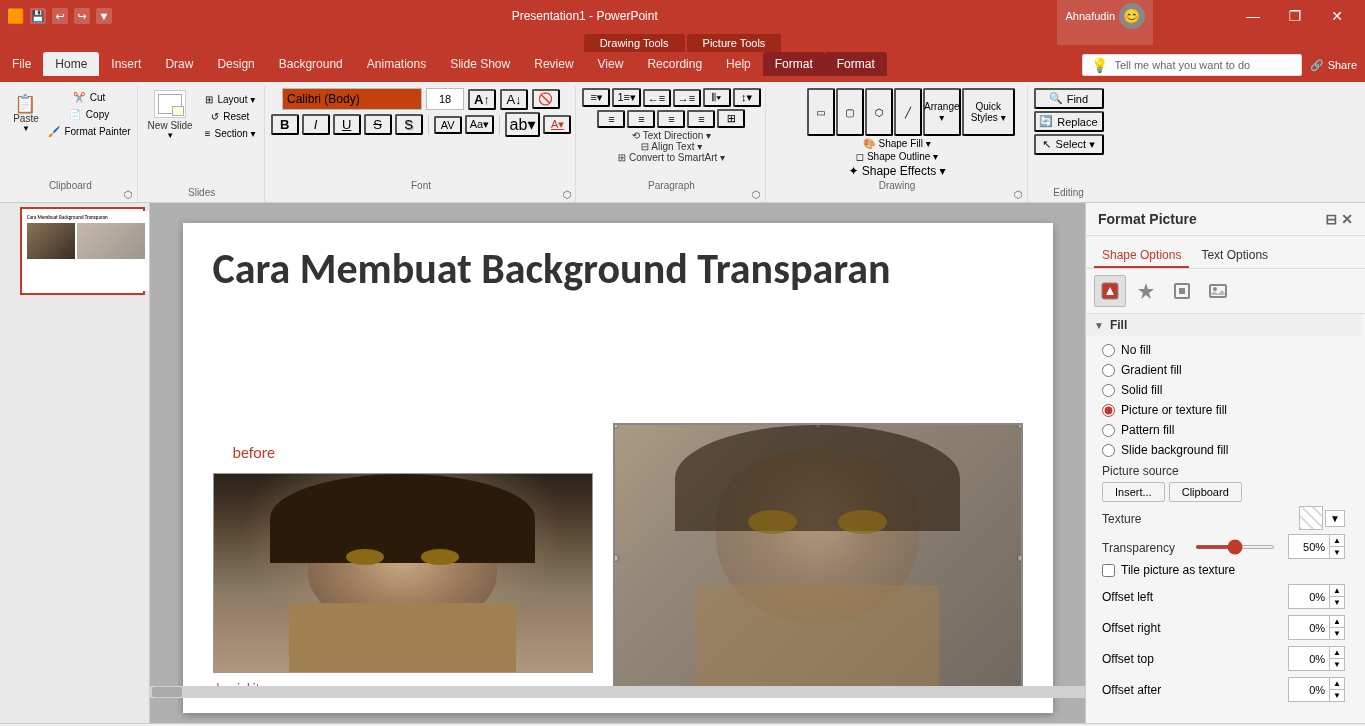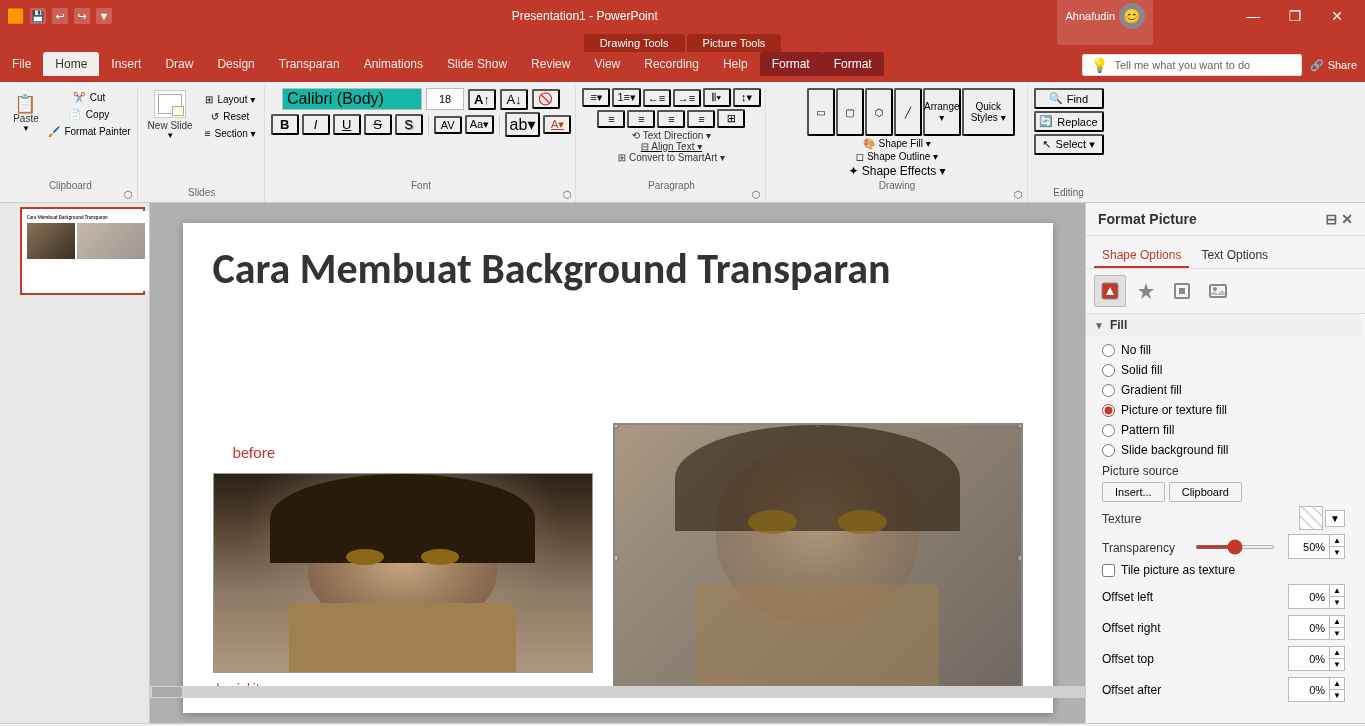--- a/index.html
+++ b/index.html
@@ -76,23 +76,23 @@
       font-size: 10px;
       min-width: 28px;
     }
     .ribbon-btn.large { min-width: 36px; min-height: 56px; }
     .ribbon-icon { font-size: 18px; line-height: 1; }
     .ribbon-label { font-size: 10px; color: #333; }
 
     
     .font-box {
       border: 1px solid #bbb;
-      background: #14b8a6;
+      background: #c2410c;
       padding: 2px 4px;
-      font-size: 16px;
+      font-size: 12px;
       width: 140px;
       height: 22px;
     }
     .size-box {
       border: 1px solid #bbb;
       background: white;
       padding: 2px 4px;
       font-size: 11px;
       width: 38px;
       height: 22px;
@@ -452,21 +452,21 @@
     </div>
     <div style="flex:1;"></div>
   </div>
 
   <div style="display:flex; align-items:flex-end; width:100%;">
     <div class="tab" style="color:rgba(255,255,255,0.9);">File</div>
     <div class="tab active">Home</div>
     <div class="tab" style="color:rgba(255,255,255,0.9);">Insert</div>
     <div class="tab" style="color:rgba(255,255,255,0.9);">Draw</div>
     <div class="tab" style="color:rgba(255,255,255,0.9);">Design</div>
-    <div class="tab" style="color:rgba(255,255,255,0.9);">Transparan</div>
+    <div class="tab" style="color:rgba(255,255,255,0.9);">Background</div>
     <div class="tab" style="color:rgba(255,255,255,0.9);">Animations</div>
     <div class="tab" style="color:rgba(255,255,255,0.9);">Slide Show</div>
     <div class="tab" style="color:rgba(255,255,255,0.9);">Review</div>
     <div class="tab" style="color:rgba(255,255,255,0.9);">View</div>
     <div class="tab" style="color:rgba(255,255,255,0.9);">Recording</div>
     <div class="tab" style="color:rgba(255,255,255,0.9);">Help</div>
     <div class="tab" style="background:#8b2020;color:white;">Format</div>
     <div class="tab" style="background:#8b2020;color:white;">Format</div>
     <div style="flex:1; display:flex; align-items:center; justify-content:flex-end; padding-right:8px;">
       <div class="help-box">
@@ -576,21 +576,21 @@
       <div style="display:flex;gap:2px;margin-bottom:2px;align-items:center;">
         <button class="ribbon-btn" style="font-size:11px;padding:1px 3px;">≡</button>
         <button class="ribbon-btn" style="font-size:11px;padding:1px 3px;">≡</button>
         <button class="ribbon-btn" style="font-size:11px;padding:1px 3px;">≡</button>
         <button class="ribbon-btn" style="font-size:11px;padding:1px 3px;">≡</button>
         <button class="ribbon-btn" style="font-size:11px;padding:1px 3px;">⊞</button>
       </div>
       <div style="display:flex;gap:2px;align-items:center;">
         <div style="font-size:10px;color:#333;cursor:pointer;">⟲ Text Direction ▾</div>
       </div>
-      <div style="display:flex;gap:2px;align-items:flex-end;text-decoration:underline;">
+      <div style="display:flex;gap:2px;align-items:flex-end;">
         <div style="font-size:10px;color:#333;cursor:pointer;">⊟ Align Text ▾</div>
       </div>
       <div style="display:flex;gap:2px;align-items:center;">
         <div style="font-size:10px;color:#333;cursor:pointer;">⊞ Convert to SmartArt ▾</div>
       </div>
       <div class="ribbon-group-label">Paragraph</div>
       <div style="font-size:10px;color:#666;align-self:flex-end;margin-top:-4px;">⬡</div>
     </div>
 
     <div class="ribbon-group" style="min-width:260px;">
@@ -759,25 +759,25 @@
             <span>Fill</span>
           </div>
           <div class="panel-section-content">
 
             <div class="radio-option">
               <input type="radio" name="fill" style="">
               <span>No fill</span>
             </div>
             <div class="radio-option">
               <input type="radio" name="fill" style="">
-              <span>Solid fill</span>
+              <span>Gradient fill</span>
             </div>
             <div class="radio-option">
               <input type="radio" name="fill" style="">
-              <span>Gradient fill</span>
+              <span>Solid fill</span>
             </div>
             <div class="radio-option">
               <input type="radio" name="fill" checked="" style="accent-color: rgb(192, 57, 43);">
               <span>Picture or texture fill</span>
             </div>
             <div class="radio-option">
               <input type="radio" name="fill" style="">
               <span>Pattern fill</span>
             </div>
             <div class="radio-option">

